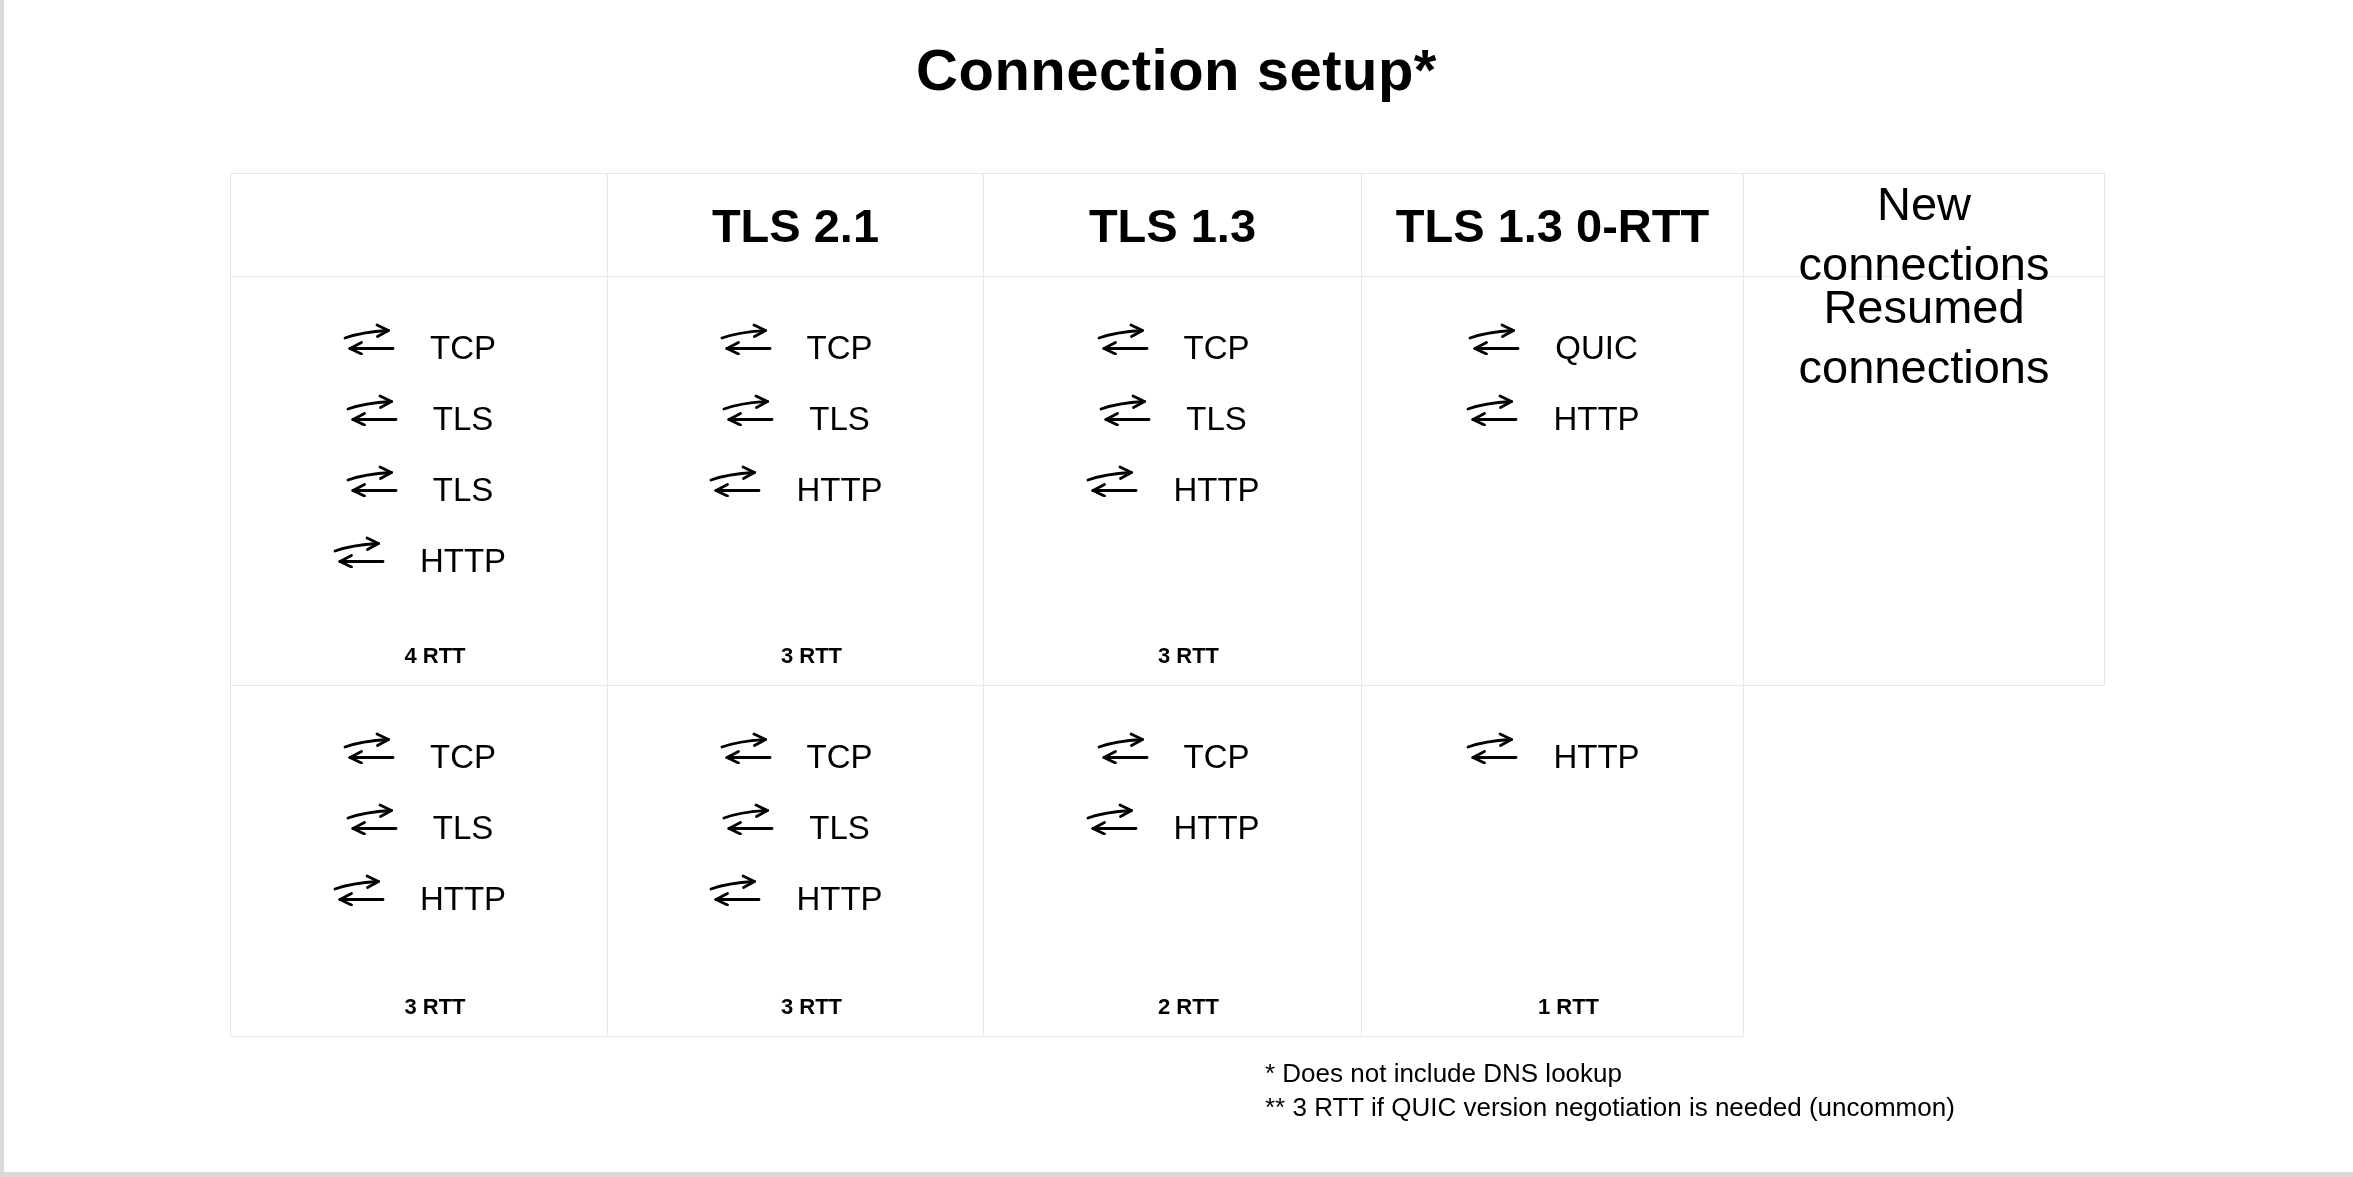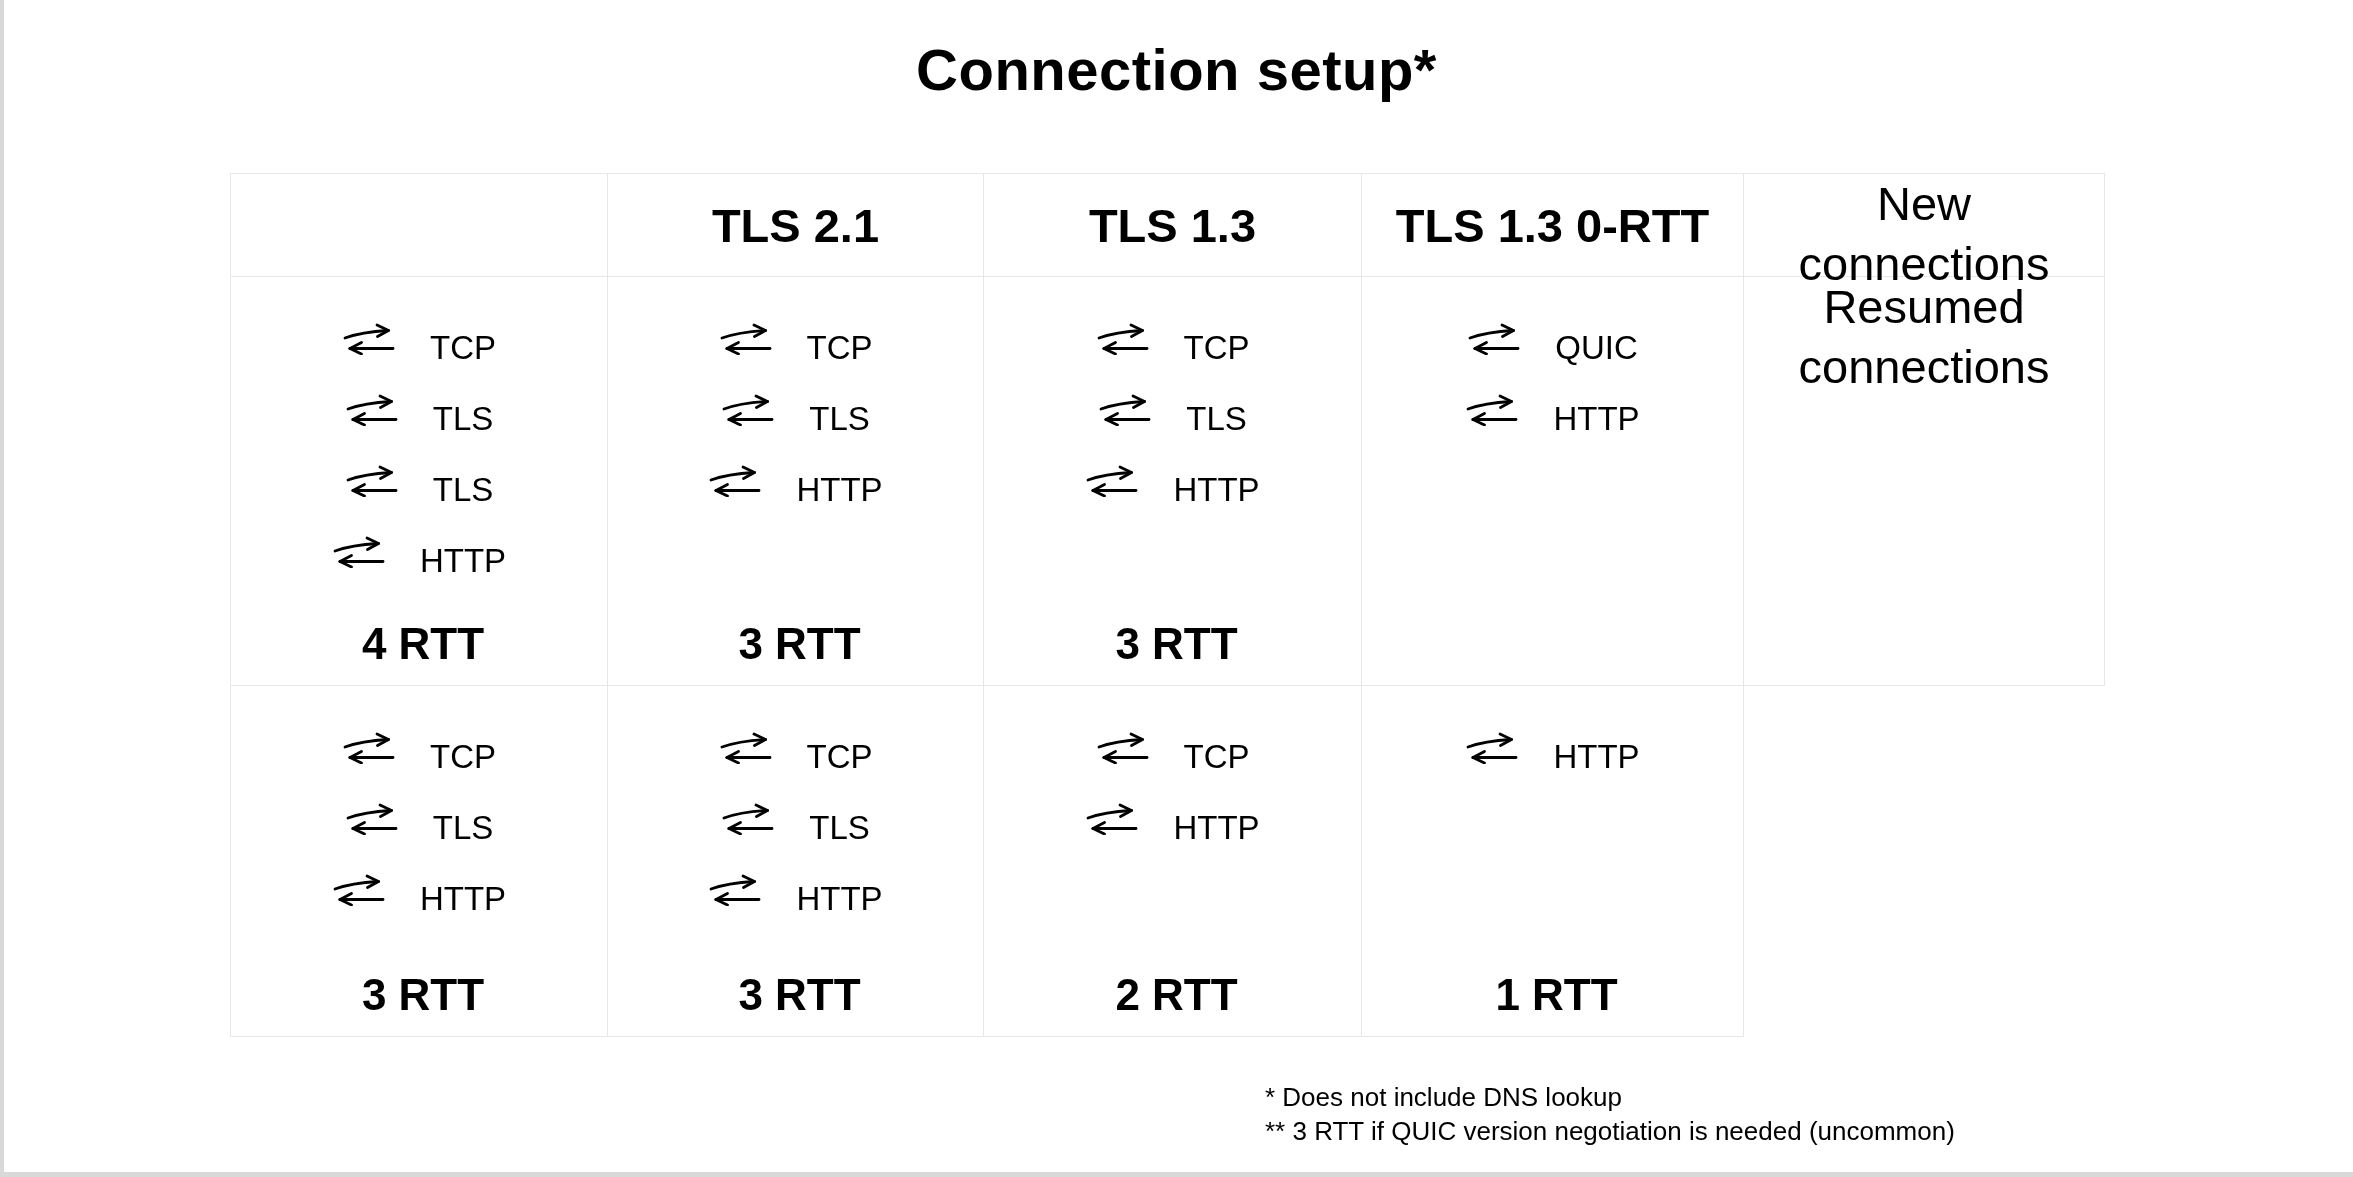--- a/index.html
+++ b/index.html
@@ -49,26 +49,26 @@
   .steps {
     position: absolute; top: 0; left: 0; right: 0;
     padding-top: 42px;
     display: flex; flex-direction: column; align-items: center; gap: 31px;
   }
   .step { display: flex; align-items: center; gap: 34px; height: 40px; }
   .step-label { font-size: 33px; transform: translateY(9px); white-space: nowrap; }
   .arrow path { stroke: #000; stroke-width: 2.8; fill: none; stroke-linecap: round; }
 
   .rtt {
-    position: absolute; bottom: 16px; left: 4px; width: 100%;
-    text-align: center; font-size: 44px; font-weight: bold;
+    position: absolute; bottom: 16px; left: 16px; width: 100%;
+    text-align: center; font-size: 22px; font-weight: bold;
   }
 
   .footnotes {
-    position: absolute; left: 1265px; top: 1080px;
+    position: absolute; left: 1265px; top: 1056px;
     font-size: 26px; line-height: 34px; text-align: left;
   }
 </style>
 </head>
 <body>
 
 <div class="canvas">
   <div class="edge-left"></div>
   <div class="edge-bottom"></div>
 

